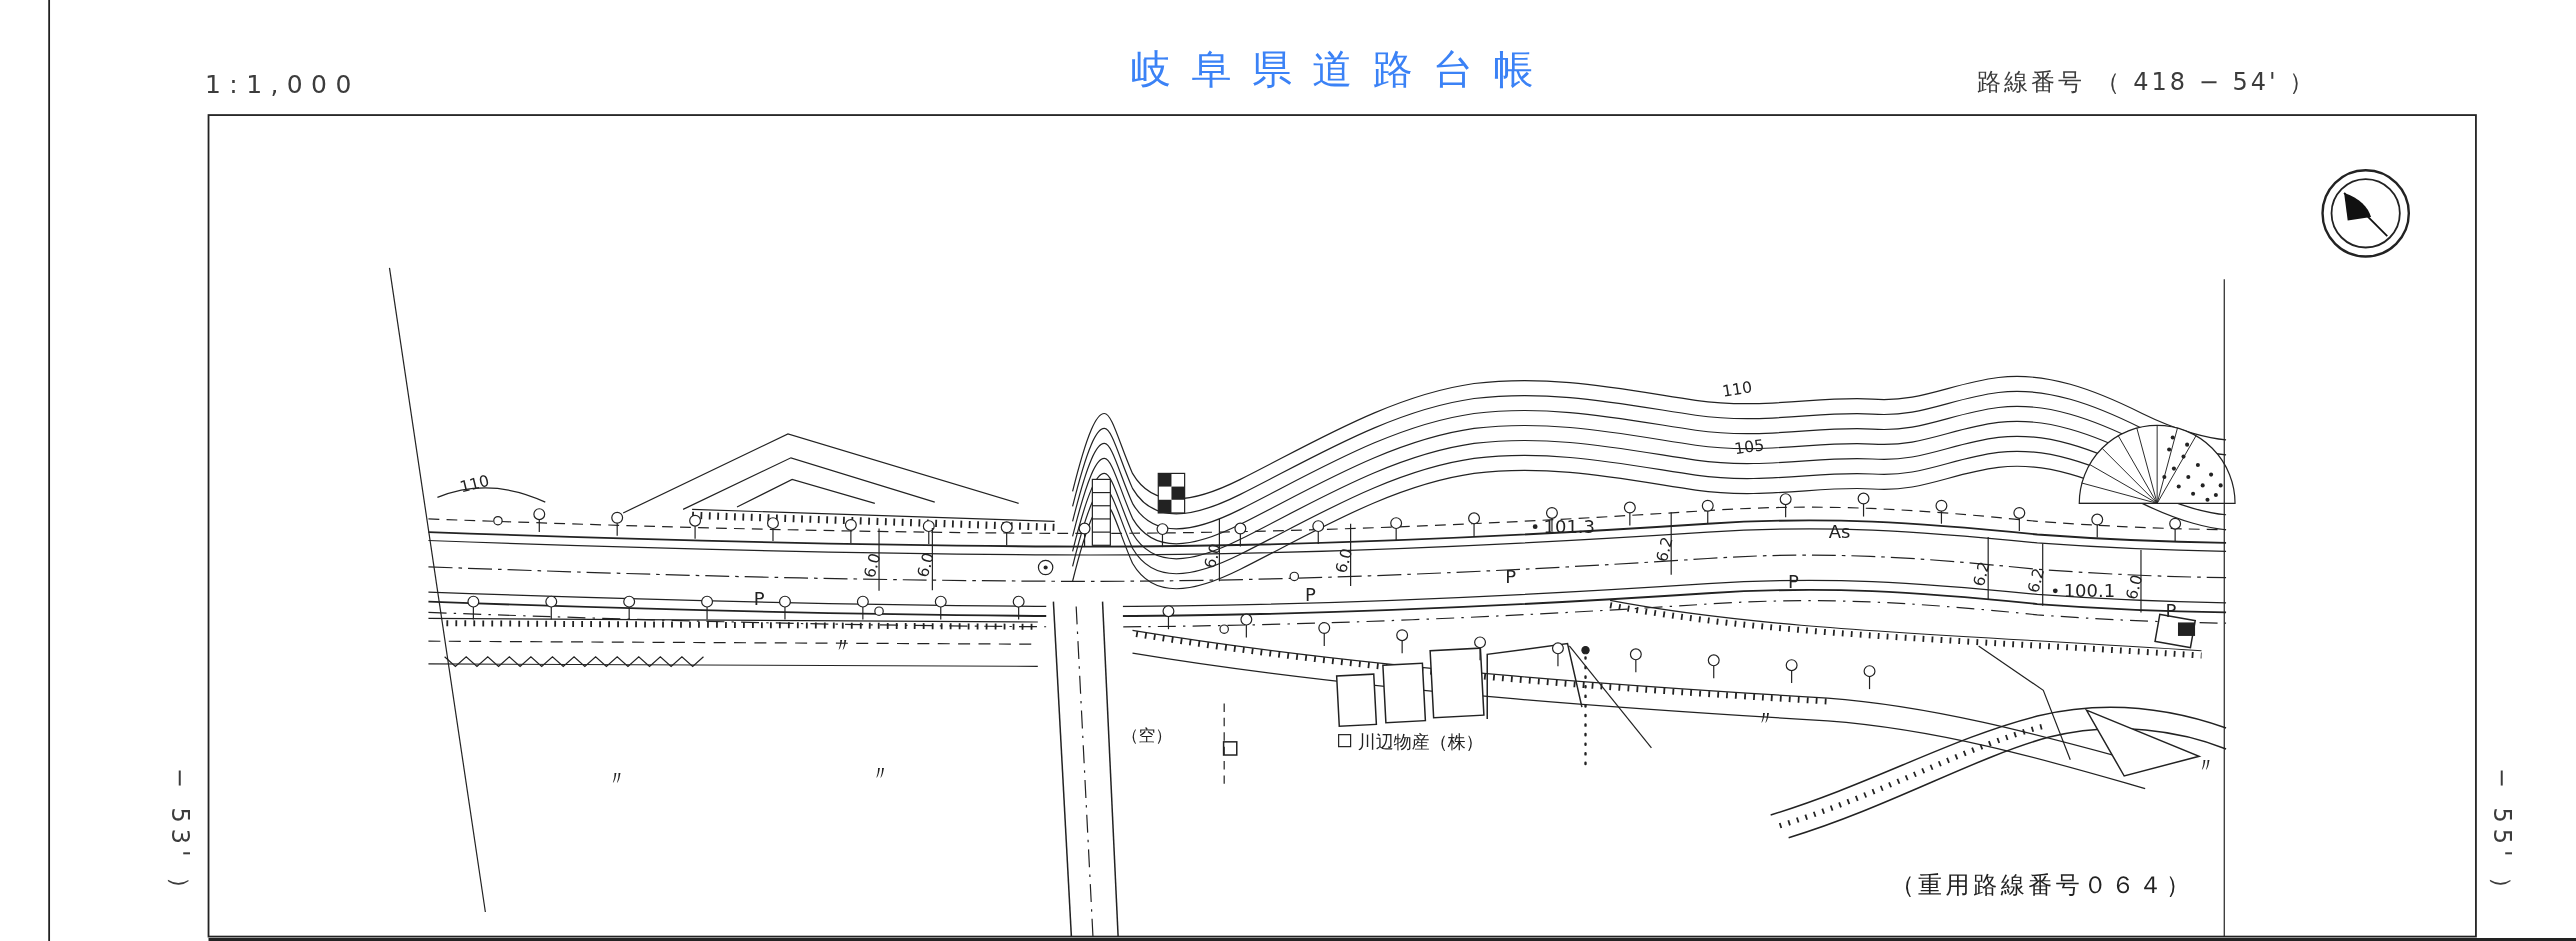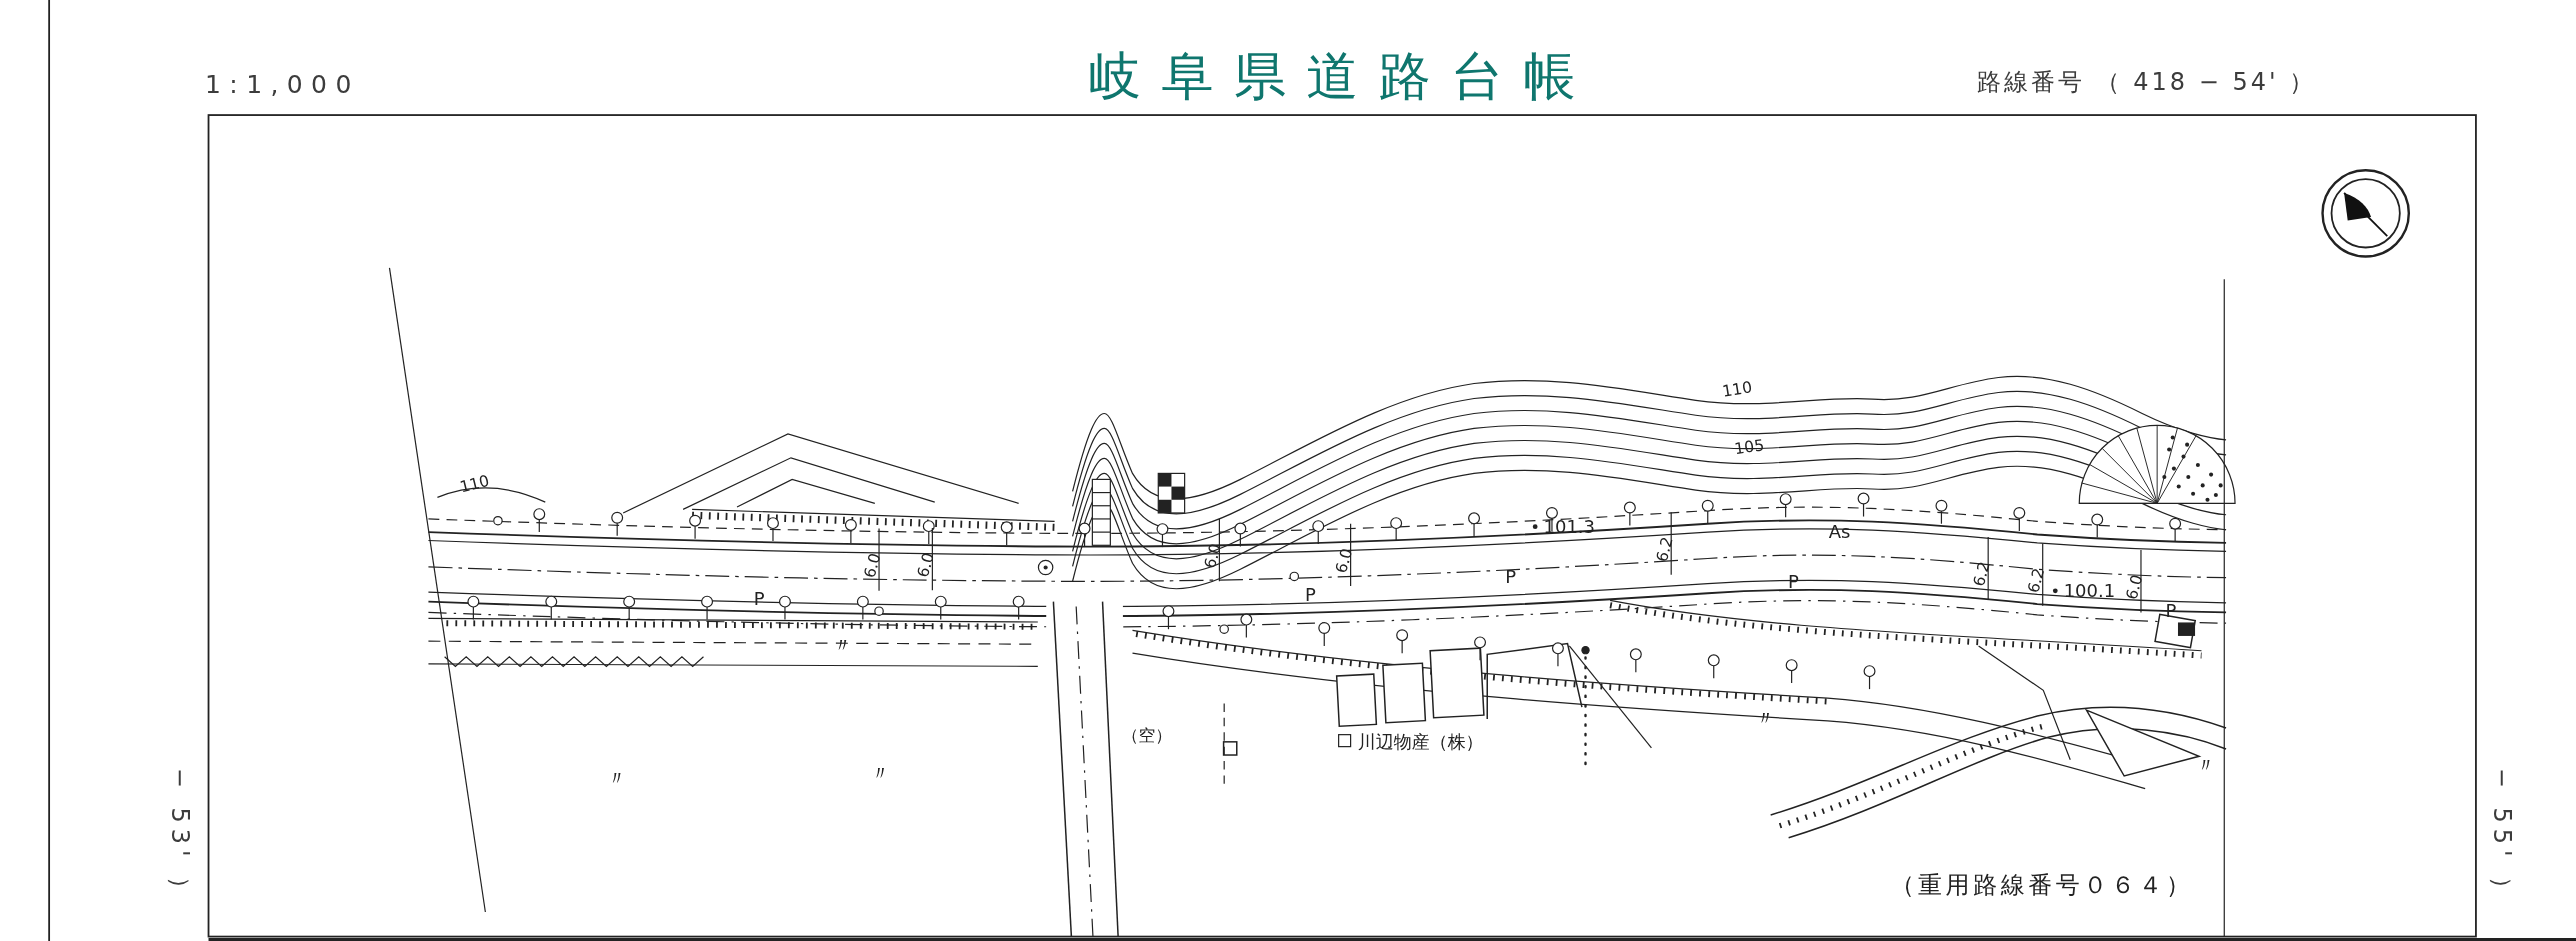--- a/index.html
+++ b/index.html
@@ -1,20 +1,20 @@
 <!DOCTYPE html>
 <html style="font-size:9.6px"><head>
 <meta charset="utf-8">
 <style>
   html,body{margin:0;padding:0;background:#fff;}
   .sheet{position:relative;width:2576px;height:942px;background:#ffffff;overflow:hidden;
          font-family:"DejaVu Sans",sans-serif;color:#2b2b2b;}
   .hdr{position:absolute;white-space:nowrap;color:#3c3c3c;}
   .scale-label{left:205px;top:70px;font-size:25px;letter-spacing:8.4px;}
-  .title-label{left:923px;top:42px;width:839px;text-align:center;font-size:52px;letter-spacing:20.4px;color:#0f766e;}
+  .title-label{left:923px;top:42px;width:839px;text-align:center;font-size:40px;letter-spacing:20.4px;color:#3b82f6;}
   .route-label{left:1977px;top:66px;width:491px;text-align:left;font-size:24px;letter-spacing:3px;}
   .margin-label{position:absolute;width:156px;height:26px;line-height:26px;text-align:center;
                 font-size:24px;letter-spacing:6px;color:#3c3c3c;transform:rotate(90deg);}
   .margin-left{left:102px;top:824px;}
   .margin-right{left:2424px;top:824px;}
   svg{position:absolute;left:0;top:0;}
   svg text{font-family:"DejaVu Sans",sans-serif;fill:#222;}
   .t26{font-size:26px}.t28{font-size:28px}.t30{font-size:30px}.t34{font-size:34px}.t40{font-size:40px;letter-spacing:6px}
   .ln{stroke:#222;fill:none}
 </style>

